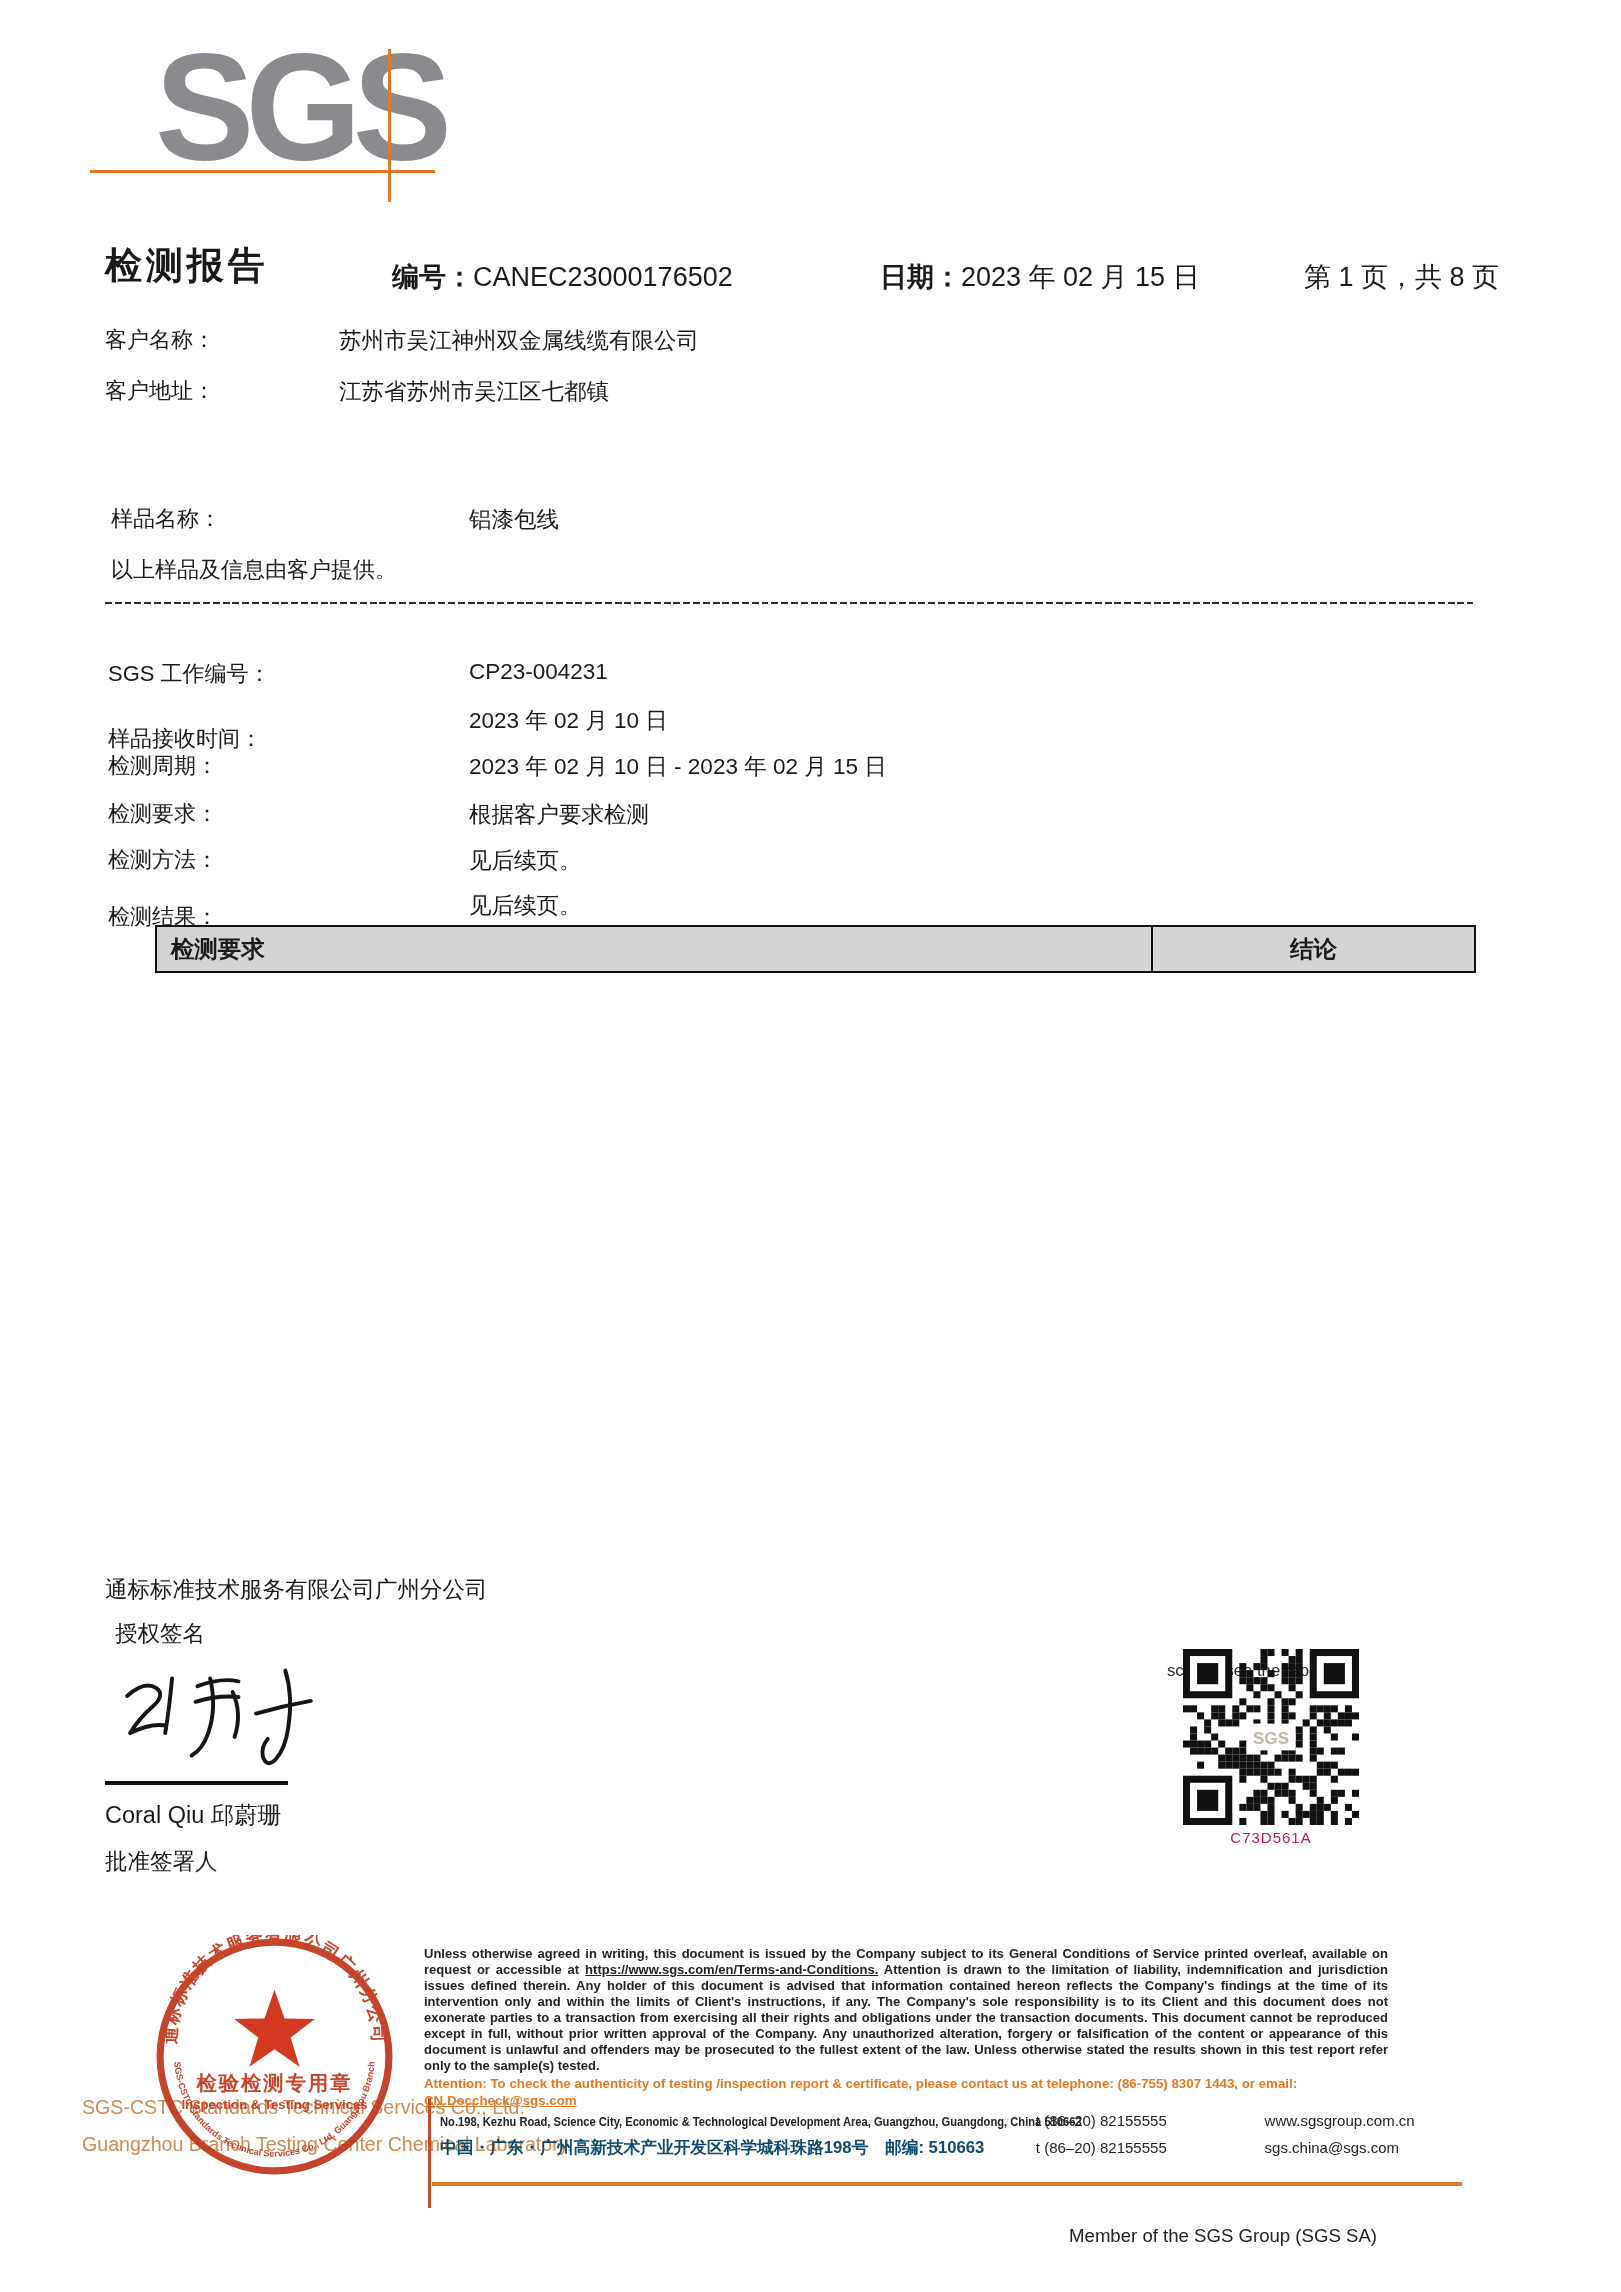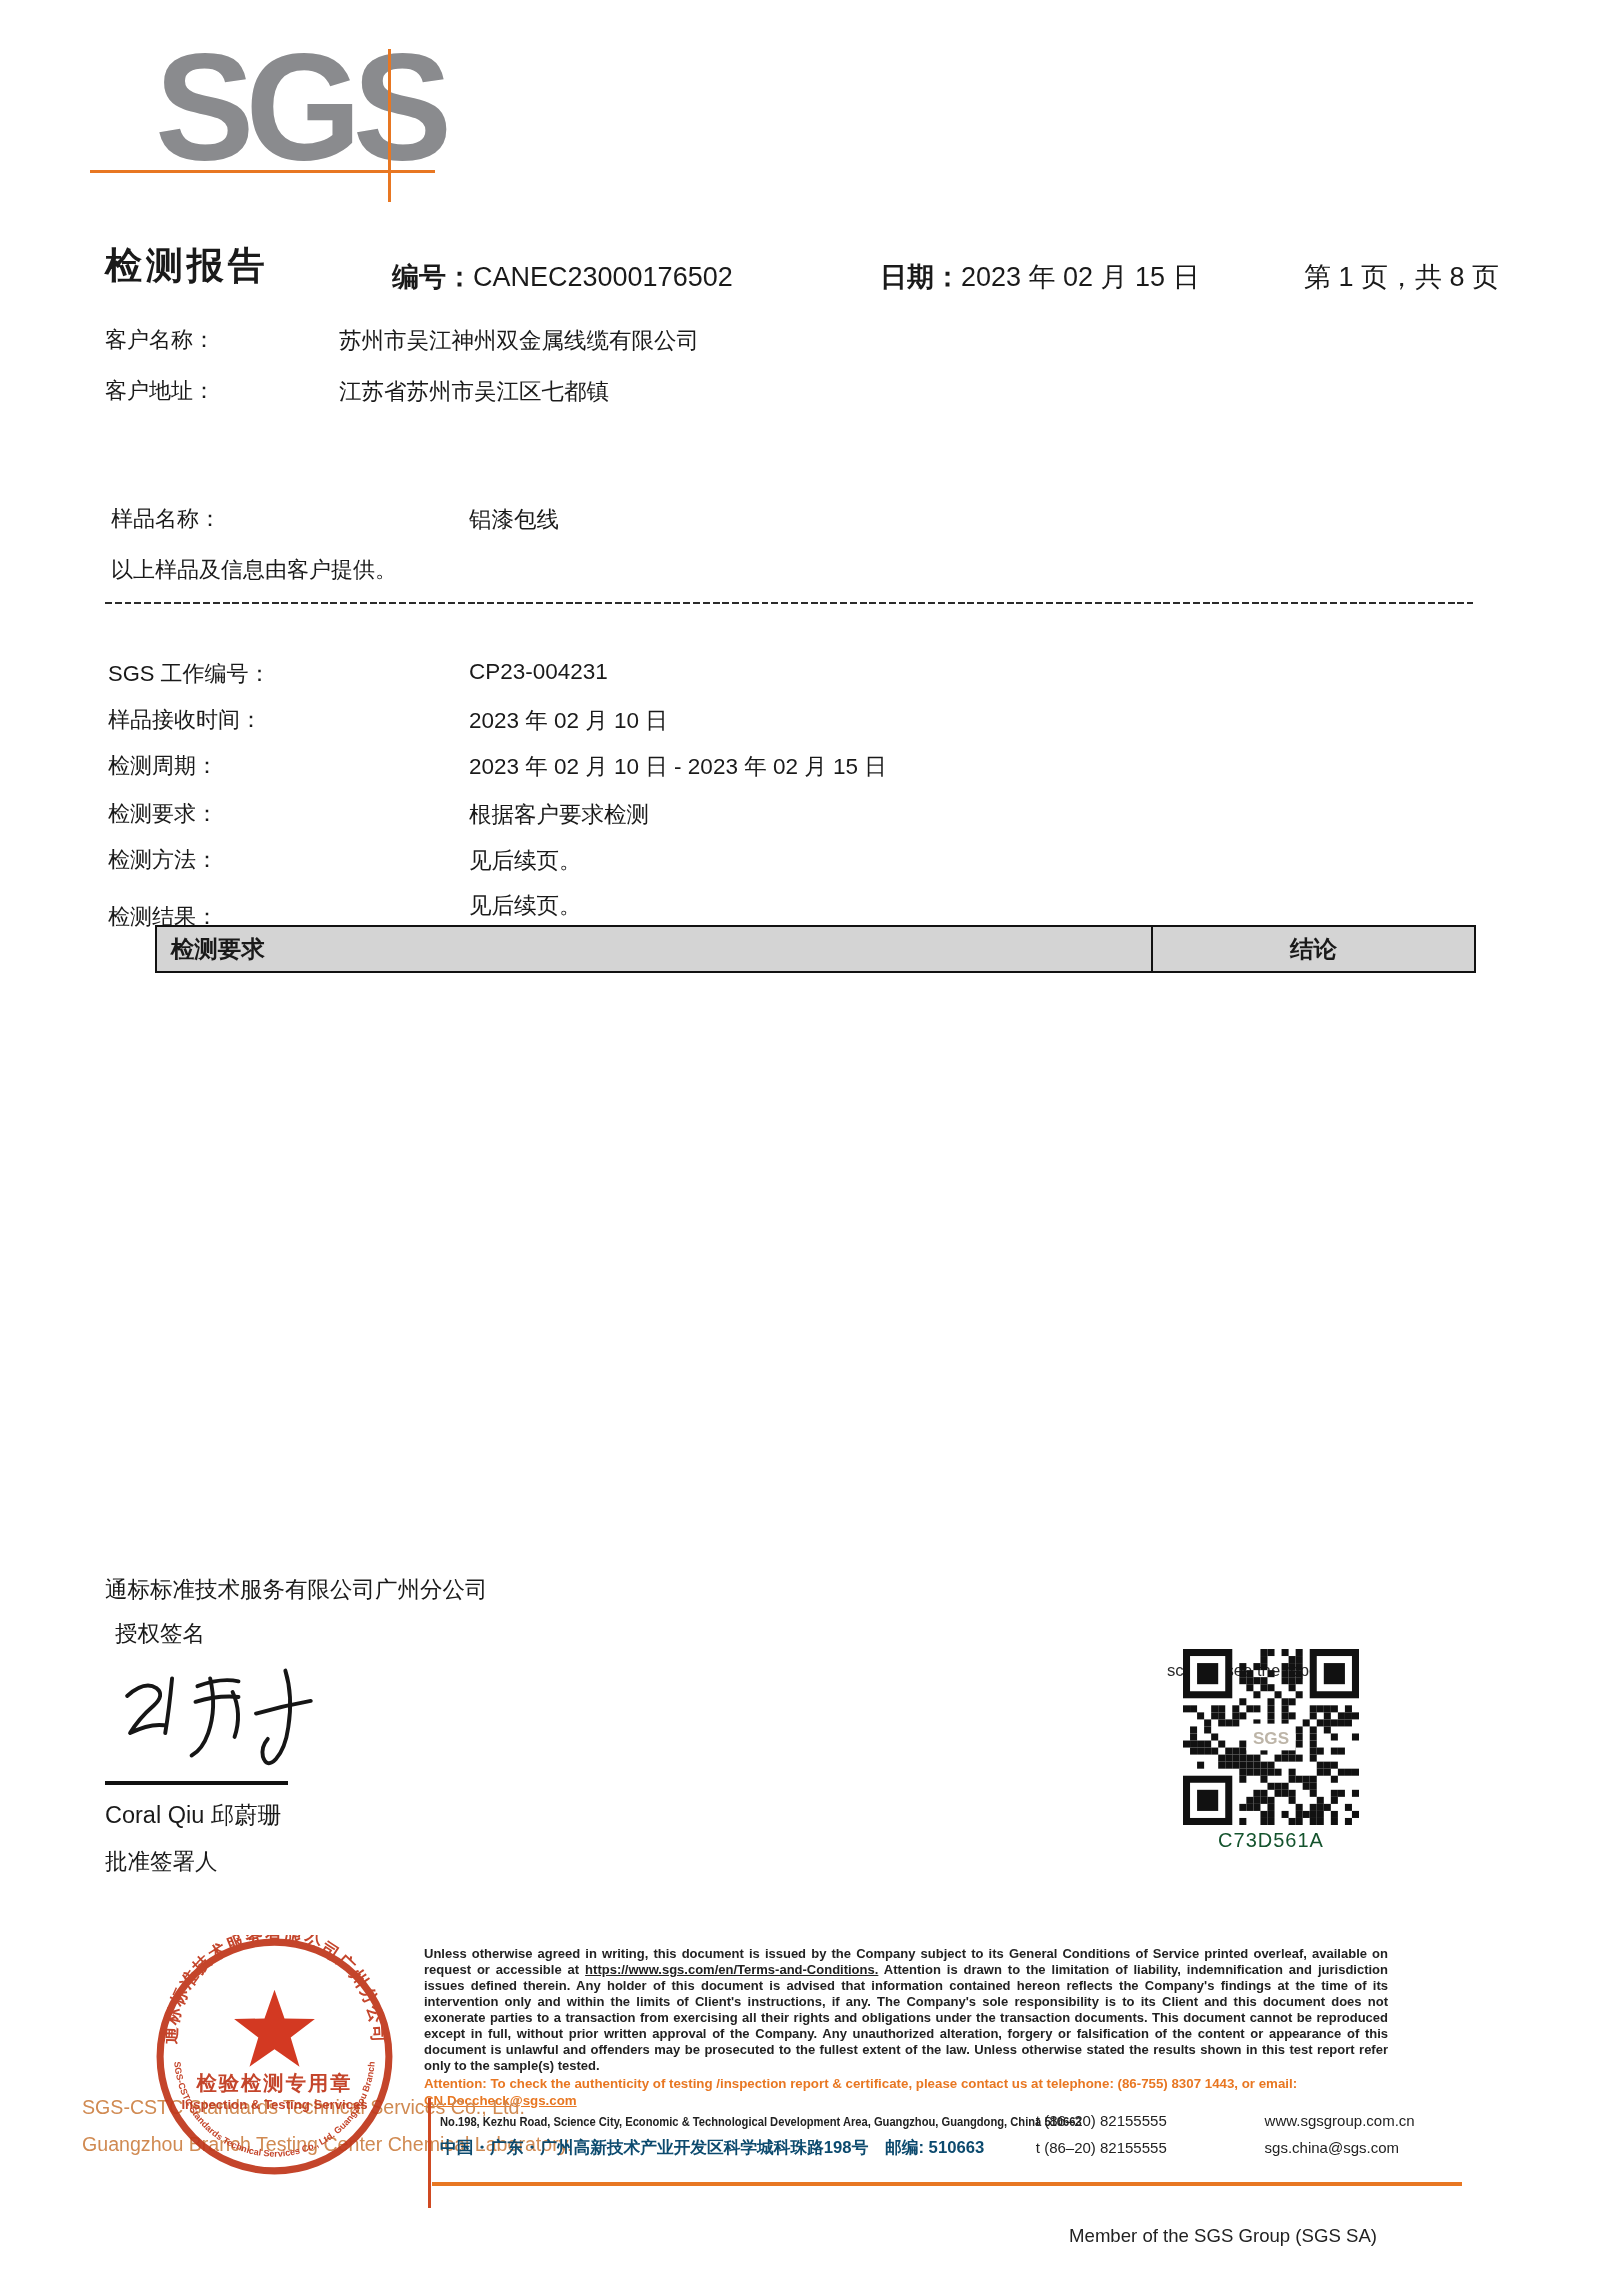--- a/index.html
+++ b/index.html
@@ -44,21 +44,21 @@
   .sig-auth    { position:absolute; left:115px; top:1618px; font-size:22.5px; }
   .sig-svg     { position:absolute; left:111px; top:1653px; }
   .sig-line    { position:absolute; left:105px; top:1781px; width:183px; height:3.9px; background:#111; }
   .sig-name    { position:absolute; left:105px; top:1799px; font-size:23.5px; }
   .sig-role    { position:absolute; left:105px; top:1846px; font-size:22.5px; }
 
   
   .qr-caption { position:absolute; left:1167px; top:1625px; font-size:16.7px; color:#2a2a2a;margin-top:36px; }
   .qr-box     { position:absolute; left:1183px; top:1649px; width:176px; height:176px; }
   .qr-code    { position:absolute; left:1183px; top:1829px; width:176px; text-align:center;
-                font-size:20px; color:#14532d; letter-spacing:1px; }
+                font-size:15px; color:#be185d; letter-spacing:1px; }
 
   
   .stamp-bg-line { position:absolute; font-size:19.6px; color:#d08a52; white-space:nowrap; z-index:1; }
   .stamp-bg-1 { left:82px; top:2096px; }
   .stamp-bg-2 { left:82px; top:2133px; }
   .stamp-svg { position:absolute; left:153px; top:1935px; z-index:2; opacity:.93; }
 
   .legal { position:absolute; left:424px; top:1946px; width:964px; font-size:13px; line-height:16px;
            color:#222; text-align:justify; font-weight:600; }
   .legal .link { text-decoration:underline; }
@@ -96,21 +96,21 @@
   <div class="val" style="left:339px;top:376px;">江苏省苏州市吴江区七都镇</div>
 
   <div class="lbl" style="left:111px;top:504px;">样品名称：</div>
   <div class="val" style="left:469px;top:504px;">铝漆包线</div>
   <div class="lbl" style="left:111px;top:555px;">以上样品及信息由客户提供。</div>
 
   <div class="dash-line"></div>
 
   <div class="lbl" style="left:108px;top:659px;">SGS 工作编号：</div>
   <div class="val" style="left:469px;top:659px;">CP23-004231</div>
-  <div class="lbl" style="left:108px;top:705px;">样品接收时间：</div>
+  <div class="lbl" style="left:108px;top:724px;">样品接收时间：</div>
   <div class="val" style="left:469px;top:705px;">2023 年 02 月 10 日</div>
   <div class="lbl" style="left:108px;top:751px;">检测周期：</div>
   <div class="val" style="left:469px;top:751px;">2023 年 02 月 10 日 - 2023 年 02 月 15 日</div>
   <div class="lbl" style="left:108px;top:799px;">检测要求：</div>
   <div class="val" style="left:469px;top:799px;">根据客户要求检测</div>
   <div class="lbl" style="left:108px;top:845px;">检测方法：</div>
   <div class="val" style="left:469px;top:845px;">见后续页。</div>
   <div class="lbl" style="left:108px;top:902px;">检测结果：</div>
   <div class="val" style="left:469px;top:890px;">见后续页。</div>
 

